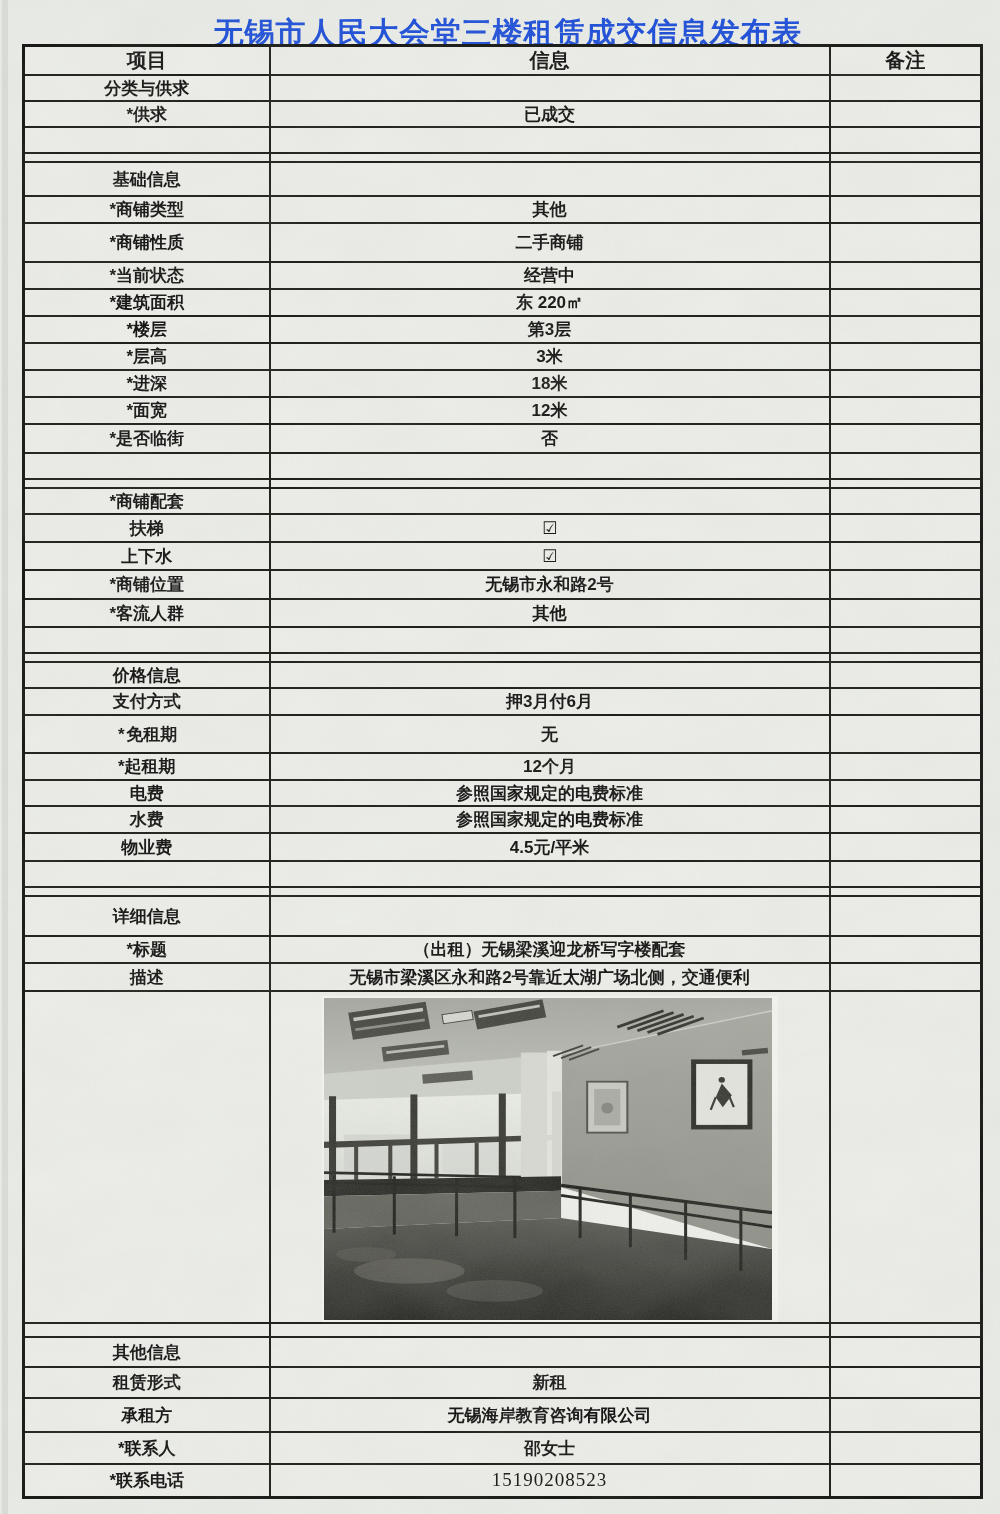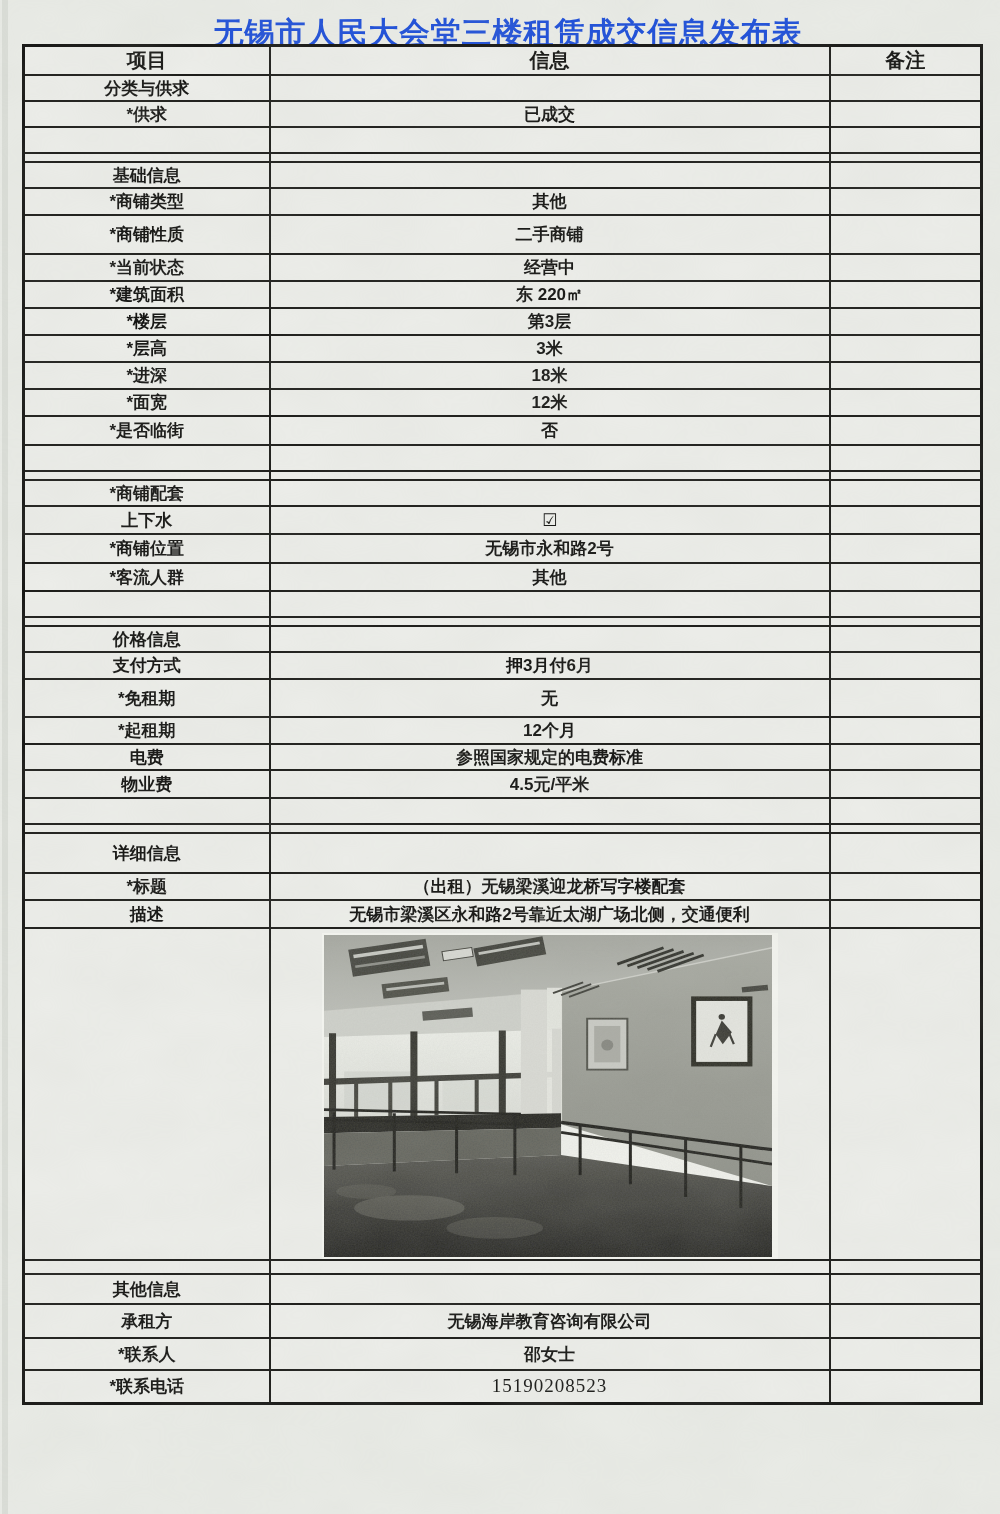--- a/index.html
+++ b/index.html
@@ -78,21 +78,21 @@
         <tr style="height: 26px;">
           <td class="c1"></td>
           <td class="c2"></td>
           <td class="c3"></td>
         </tr>
         <tr class="spacer-row" style="height: 9px;">
           <td class="c1"></td>
           <td class="c2"></td>
           <td class="c3"></td>
         </tr>
-        <tr style="height: 26px;">
+        <tr style="height: 34px;">
           <td class="c1"><span>基础信息</span></td>
           <td class="c2"></td>
           <td class="c3"></td>
         </tr>
         <tr style="height: 27px;">
           <td class="c1"><span>*商铺类型</span></td>
           <td class="c2"><span>其他</span></td>
           <td class="c3"></td>
         </tr>
         <tr style="height: 39px;">
@@ -144,20 +144,25 @@
           <td class="c1"></td>
           <td class="c2"></td>
           <td class="c3"></td>
         </tr>
         <tr style="height: 26px;">
           <td class="c1"><span>*商铺配套</span></td>
           <td class="c2"></td>
           <td class="c3"></td>
         </tr>
         <tr style="height: 28px;">
+          <td class="c1"><span>扶梯</span></td>
+          <td class="c2"><span class="checkbox-glyph">☑</span></td>
+          <td class="c3"></td>
+        </tr>
+        <tr style="height: 28px;">
           <td class="c1"><span>上下水</span></td>
           <td class="c2"><span class="checkbox-glyph">☑</span></td>
           <td class="c3"></td>
         </tr>
         <tr style="height: 29px;">
           <td class="c1"><span>*商铺位置</span></td>
           <td class="c2"><span>无锡市永和路2号</span></td>
           <td class="c3"></td>
         </tr>
         <tr style="height: 28px;">
@@ -178,32 +183,37 @@
         <tr style="height: 26px;">
           <td class="c1"><span>价格信息</span></td>
           <td class="c2"></td>
           <td class="c3"></td>
         </tr>
         <tr style="height: 27px;">
           <td class="c1"><span>支付方式</span></td>
           <td class="c2"><span>押3月付6月</span></td>
           <td class="c3"></td>
         </tr>
-        <tr style="height: 38px;">
+        <tr style="height: 38px; font-family: Liberation Mono, monospace;">
           <td class="c1"><span>*免租期</span></td>
           <td class="c2"><span>无</span></td>
           <td class="c3"></td>
         </tr>
         <tr style="height: 27px;">
           <td class="c1"><span>*起租期</span></td>
           <td class="c2"><span>12个月</span></td>
           <td class="c3"></td>
         </tr>
         <tr style="height: 26px;">
           <td class="c1"><span>电费</span></td>
+          <td class="c2"><span>参照国家规定的电费标准</span></td>
+          <td class="c3"></td>
+        </tr>
+        <tr style="height: 27px;">
+          <td class="c1"><span>水费</span></td>
           <td class="c2"><span>参照国家规定的电费标准</span></td>
           <td class="c3"></td>
         </tr>
         <tr style="height: 28px;">
           <td class="c1"><span>物业费</span></td>
           <td class="c2"><span>4.5元/平米</span></td>
           <td class="c3"></td>
         </tr>
         <tr style="height: 26px;">
           <td class="c1"></td>
@@ -359,20 +369,25 @@
         <tr class="spacer-row" style="height: 14px;">
           <td class="c1"></td>
           <td class="c2"></td>
           <td class="c3"></td>
         </tr>
         <tr style="height: 30px;">
           <td class="c1"><span>其他信息</span></td>
           <td class="c2"></td>
           <td class="c3"></td>
         </tr>
+        <tr style="height: 31px;">
+          <td class="c1"><span>租赁形式</span></td>
+          <td class="c2"><span>新租</span></td>
+          <td class="c3"></td>
+        </tr>
         <tr style="height: 34px;">
           <td class="c1"><span>承租方</span></td>
           <td class="c2"><span>无锡海岸教育咨询有限公司</span></td>
           <td class="c3"></td>
         </tr>
         <tr style="height: 32px;">
           <td class="c1"><span>*联系人</span></td>
           <td class="c2"><span>邵女士</span></td>
           <td class="c3"></td>
         </tr>

